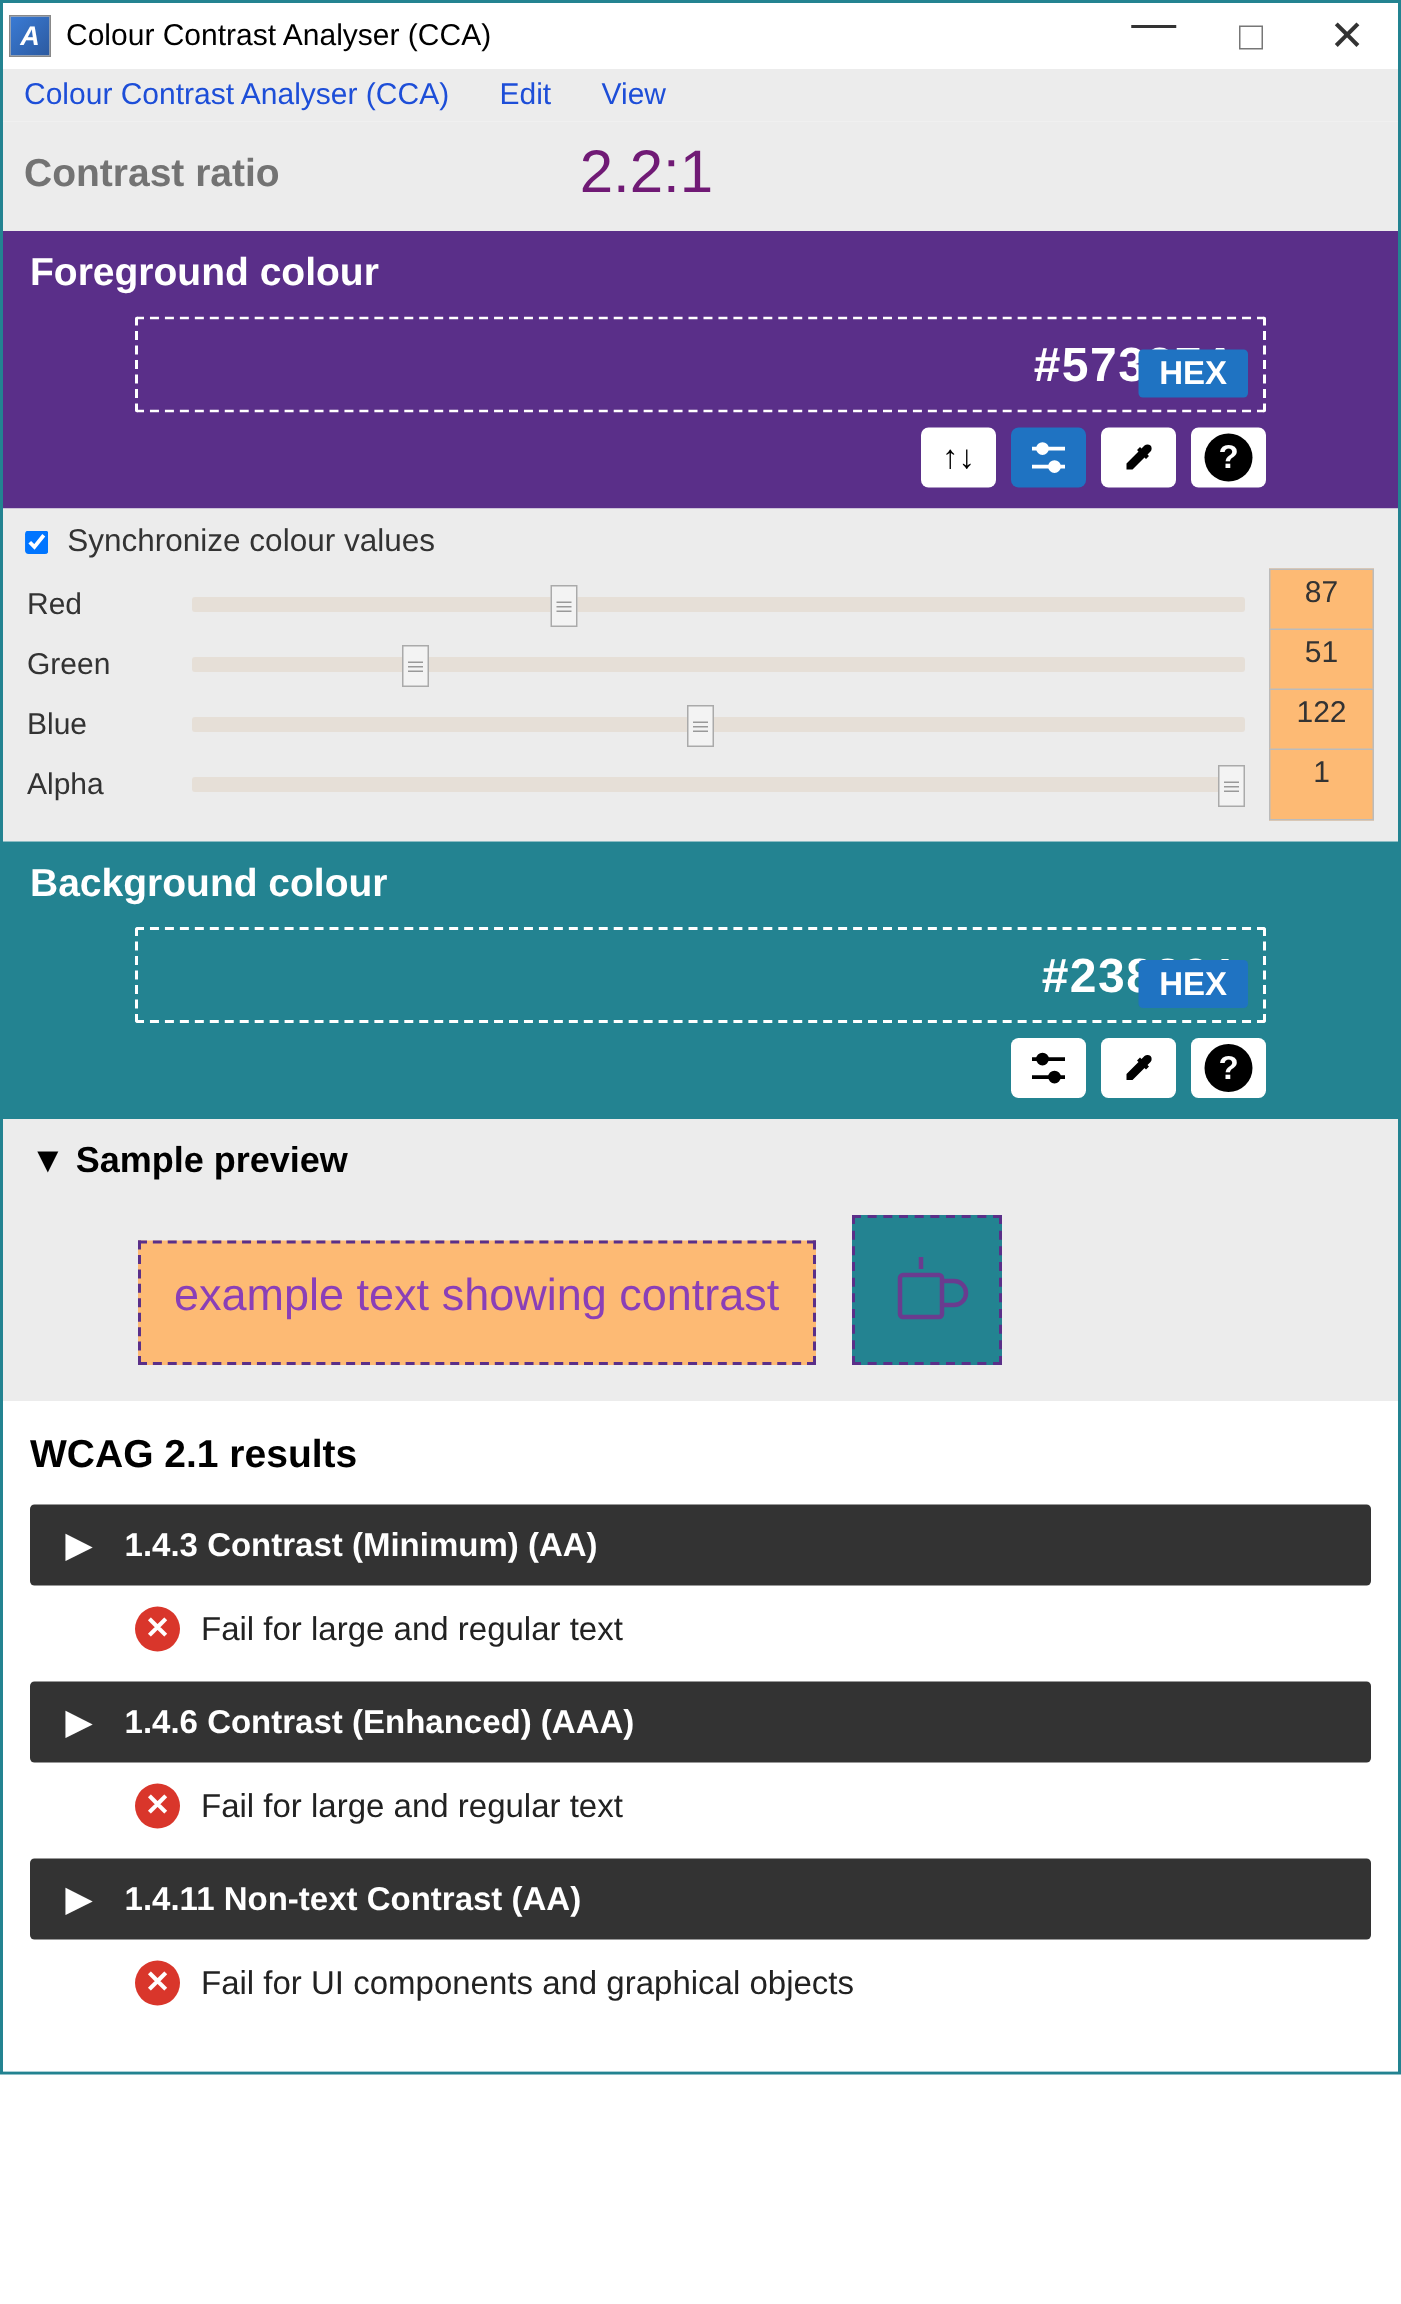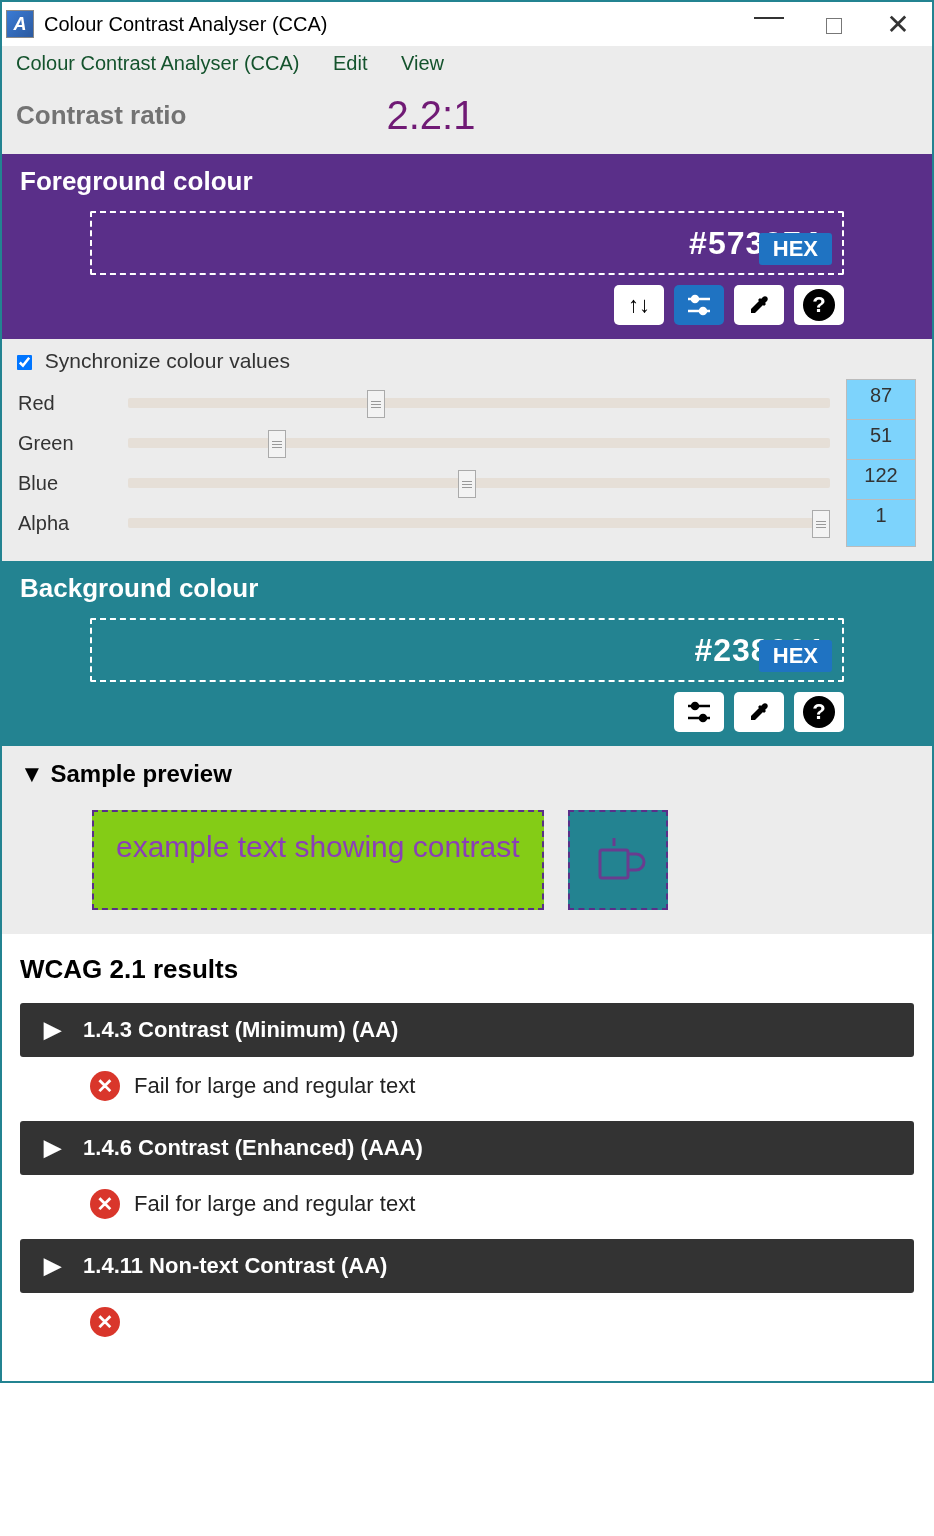--- a/index.html
+++ b/index.html
@@ -33,21 +33,21 @@
     color: #333;
     cursor: default;
   }
   .titlebar-controls .maxbox {
     width:16px;height:16px;border:1px solid #777;display:inline-block;margin:0 auto;
   }
   .menubar {
     background: #ececec;
     padding: 6px 14px;
     font-size: 20px;
-    color: #14532d;
+    color: #1d4ed8;
   }
   .menubar span { margin-right: 28px; cursor:default; }
   .ratio-bar {
     background: #ececec;
     padding: 12px 14px 16px 14px;
     display: flex;
     align-items: center;
   }
   .ratio-label { font-size: 26px; font-weight: bold; color:#737373; }
   .ratio-value { font-size: 40px; margin-left: 200px; color:#701a75;}
@@ -105,33 +105,34 @@
     position:absolute; top:-8px; width:18px;height:28px;
     background:#f3f3f3;border:1px solid #aaa;
     display:flex;flex-direction:column;align-items:center;justify-content:center;gap:2px;
   }
   .slider-thumb::before,.slider-thumb::after{
     content:"";width:10px;height:1px;background:#999;
   }
   .slider-thumb span{width:10px;height:1px;background:#999;}
   .slider-val {
     width:70px; margin-left:16px;
-    border:1px solid #bbb; background:#7dd3fc;
+    border:1px solid #bbb; background:#fdba74;
     text-align:center; font-size:20px; height:48px;line-height:30px;
   }
   .preview-section { background:#ececec; padding: 14px 18px 24px 18px; }
   .preview-heading { font-size:24px; font-weight:bold; color:#000; }
   .preview-row { display:flex; gap:24px; margin: 22px 0 0 72px; align-items:stretch;}
   .preview-textbox {
     border:2px dashed #5a2f89;
-    background:#84cc16;
+    background:#fdba74;
     color:#8a3fb7;
     font-size:30px;
     padding:18px 22px;
     font-weight:400;
+    margin-top:17px;
   }
   .preview-iconbox {
     border:2px dashed #5a2f89;
     background:#238391;
     color:#8a3fb7;
     font-size:44px;
     width:100px;height:100px;
     display:flex;align-items:center;justify-content:center;
   }
   .results { background:#fff; padding: 20px 18px 30px 18px;}
@@ -327,14 +328,15 @@
     <div class="fail-icon">✕</div>
     <span>Fail for large and regular text</span>
   </div>
 
   <div class="result-header">
     <span class="tri">▶</span>
     <span>1.4.11 Non-text Contrast (AA)</span>
   </div>
   <div class="result-detail">
     <div class="fail-icon">✕</div>
+    <span>Fail for UI components and graphical objects</span>
   </div>
 </div>
 
 </body></html>

